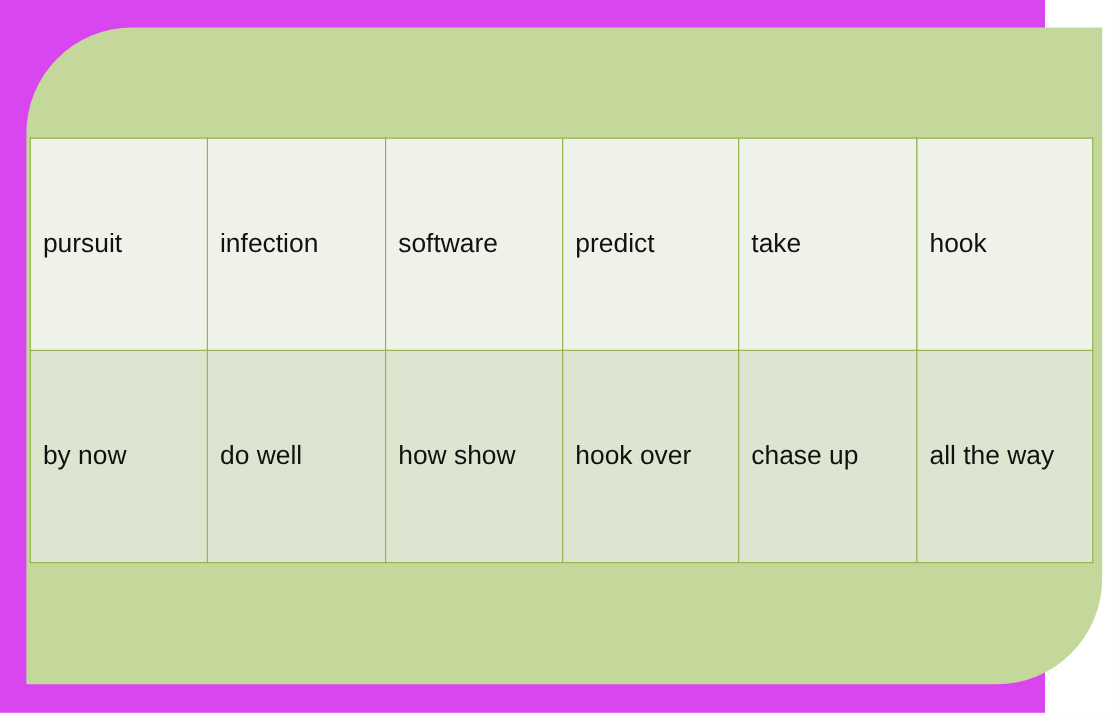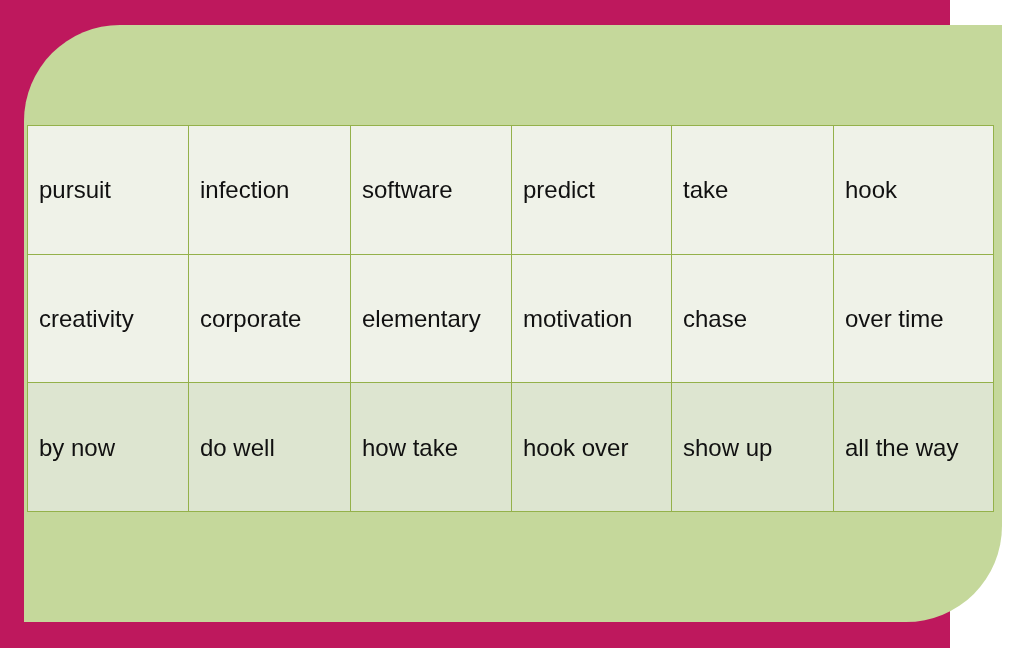--- a/index.html
+++ b/index.html
@@ -10,21 +10,21 @@
   body {
     width: 1018px;
     height: 648px;
     font-family: "Liberation Sans", "DejaVu Sans", sans-serif;
     overflow: hidden;
   }
   #stage {
     position: relative;
     width: 950px;
     height: 648px;
-    background: #be185d;
+    background: #d946ef;
   }
   
   #panel {
     position: absolute;
     left: 24px;
     top: 25px;
     width: 978px;
     height: 597px;
     background: #c5d89b;
     border-top-left-radius: 96px;
@@ -101,55 +101,35 @@
         <td>
             <span class="cell-text">predict</span>
           </td>
         <td>
             <span class="cell-text">take</span>
           </td>
         <td>
             <span class="cell-text">hook</span>
           </td>
       </tr>
-      <tr class="row-light r2">
-        <td>
-            <span class="cell-text">creativity</span>
-          </td>
-        <td>
-            <span class="cell-text">corporate</span>
-          </td>
-        <td>
-            <span class="cell-text">elementary</span>
-          </td>
-        <td>
-            <span class="cell-text">motivation</span>
-          </td>
-        <td>
-            <span class="cell-text">chase</span>
-          </td>
-        <td>
-            <span class="cell-text">over time</span>
-          </td>
-      </tr>
       <tr class="row-dark r3">
         <td>
             <span class="cell-text">by now</span>
           </td>
         <td>
             <span class="cell-text">do well</span>
           </td>
         <td>
-            <span class="cell-text">how take</span>
+            <span class="cell-text">how show</span>
           </td>
         <td>
             <span class="cell-text">hook over</span>
           </td>
         <td>
-            <span class="cell-text">show up</span>
+            <span class="cell-text">chase up</span>
           </td>
         <td>
             <span class="cell-text">all the way</span>
           </td>
       </tr>
     </tbody>
   </table>
 
 </div>
 

